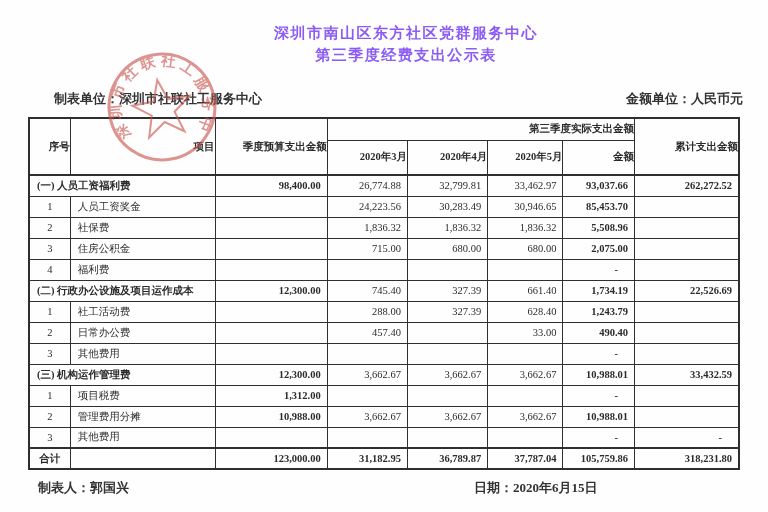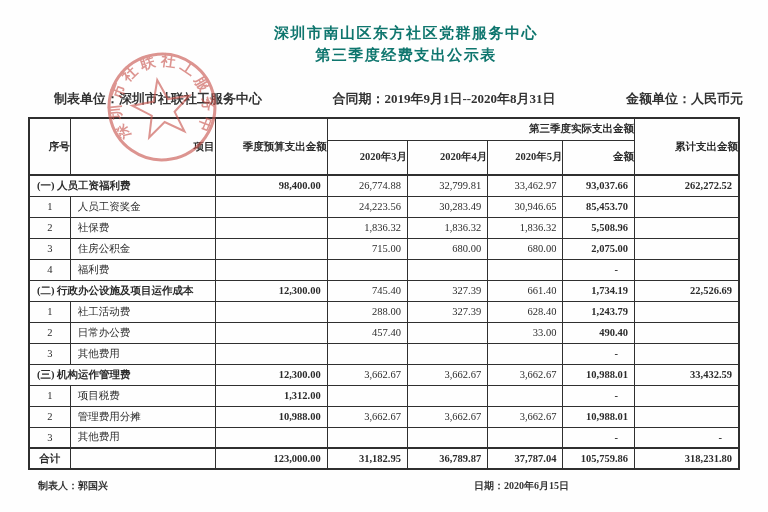--- a/index.html
+++ b/index.html
@@ -7,21 +7,21 @@
   .page {
     position: relative;
     width: 768px; height: 512px;
     background: #fefefe;
     color: #2b2b2b;
     overflow: hidden;
   }
   .title-block { padding-top: 22px; text-align: center; }
   .title-line {
     font-size: 15px; font-weight: bold; letter-spacing: 1.5px;
-    line-height: 22px; color: #0f766e; padding-left: 44px;
+    line-height: 22px; color: #8b5cf6; padding-left: 44px;
   }
   .meta-row {
     margin: 24px 25px 0 38px;
     display: flex; justify-content: space-between; align-items: baseline;
     font-size: 13px; font-weight: bold; color: #333; padding-left: 16px;
   }
   table.expense {
     margin: 9px auto 0 auto;
     width: 712px;
     border-collapse: collapse;
@@ -44,21 +44,21 @@
   .c-num { text-align: right; padding-right: 6px; }
   .c-bold { font-weight: bold; }
   .c-dash { padding-right: 16px; }
   tr.cat-row .cat-label { font-weight: bold; }
   tr.total-row td { font-weight: bold; }
   tr.total-row { border-top: 2px solid #2f2f2f; padding-left: 28px; }
   .footer-row {
     position: relative;
     margin-top: 9px;
     padding-left: 38px;
-    font-size: 10px; font-weight: bold; color: #333;
+    font-size: 13px; font-weight: bold; color: #333;
   }
   .footer-date { position: absolute; left: 474px; top: 0; }
   .seal {
     position: absolute; left: 101px; top: 46px;
     width: 122px; height: 122px;
     pointer-events: none;
     opacity: 0.85;
   }
 </style>
 </head>
@@ -77,21 +77,20 @@
     </g>
   </svg>
 
   <div class="title-block">
     <div class="title-line">深圳市南山区东方社区党群服务中心</div>
     <div class="title-line">第三季度经费支出公示表</div>
   </div>
 
   <div class="meta-row">
     <span><span>制表单位：</span><span>深圳市社联社工服务中心</span></span>
-    <span><span>合同期：</span><span>2019年9月1日--2020年8月31日</span></span>
     <span><span>金额单位：</span><span>人民币元</span></span>
   </div>
 
   <table class="expense">
     <colgroup>
       <col style="width:5.8%">
         <col style="width:20.4%">
         <col style="width:15.8%">
       <col style="width:11.3%">
         <col style="width:11.3%">

